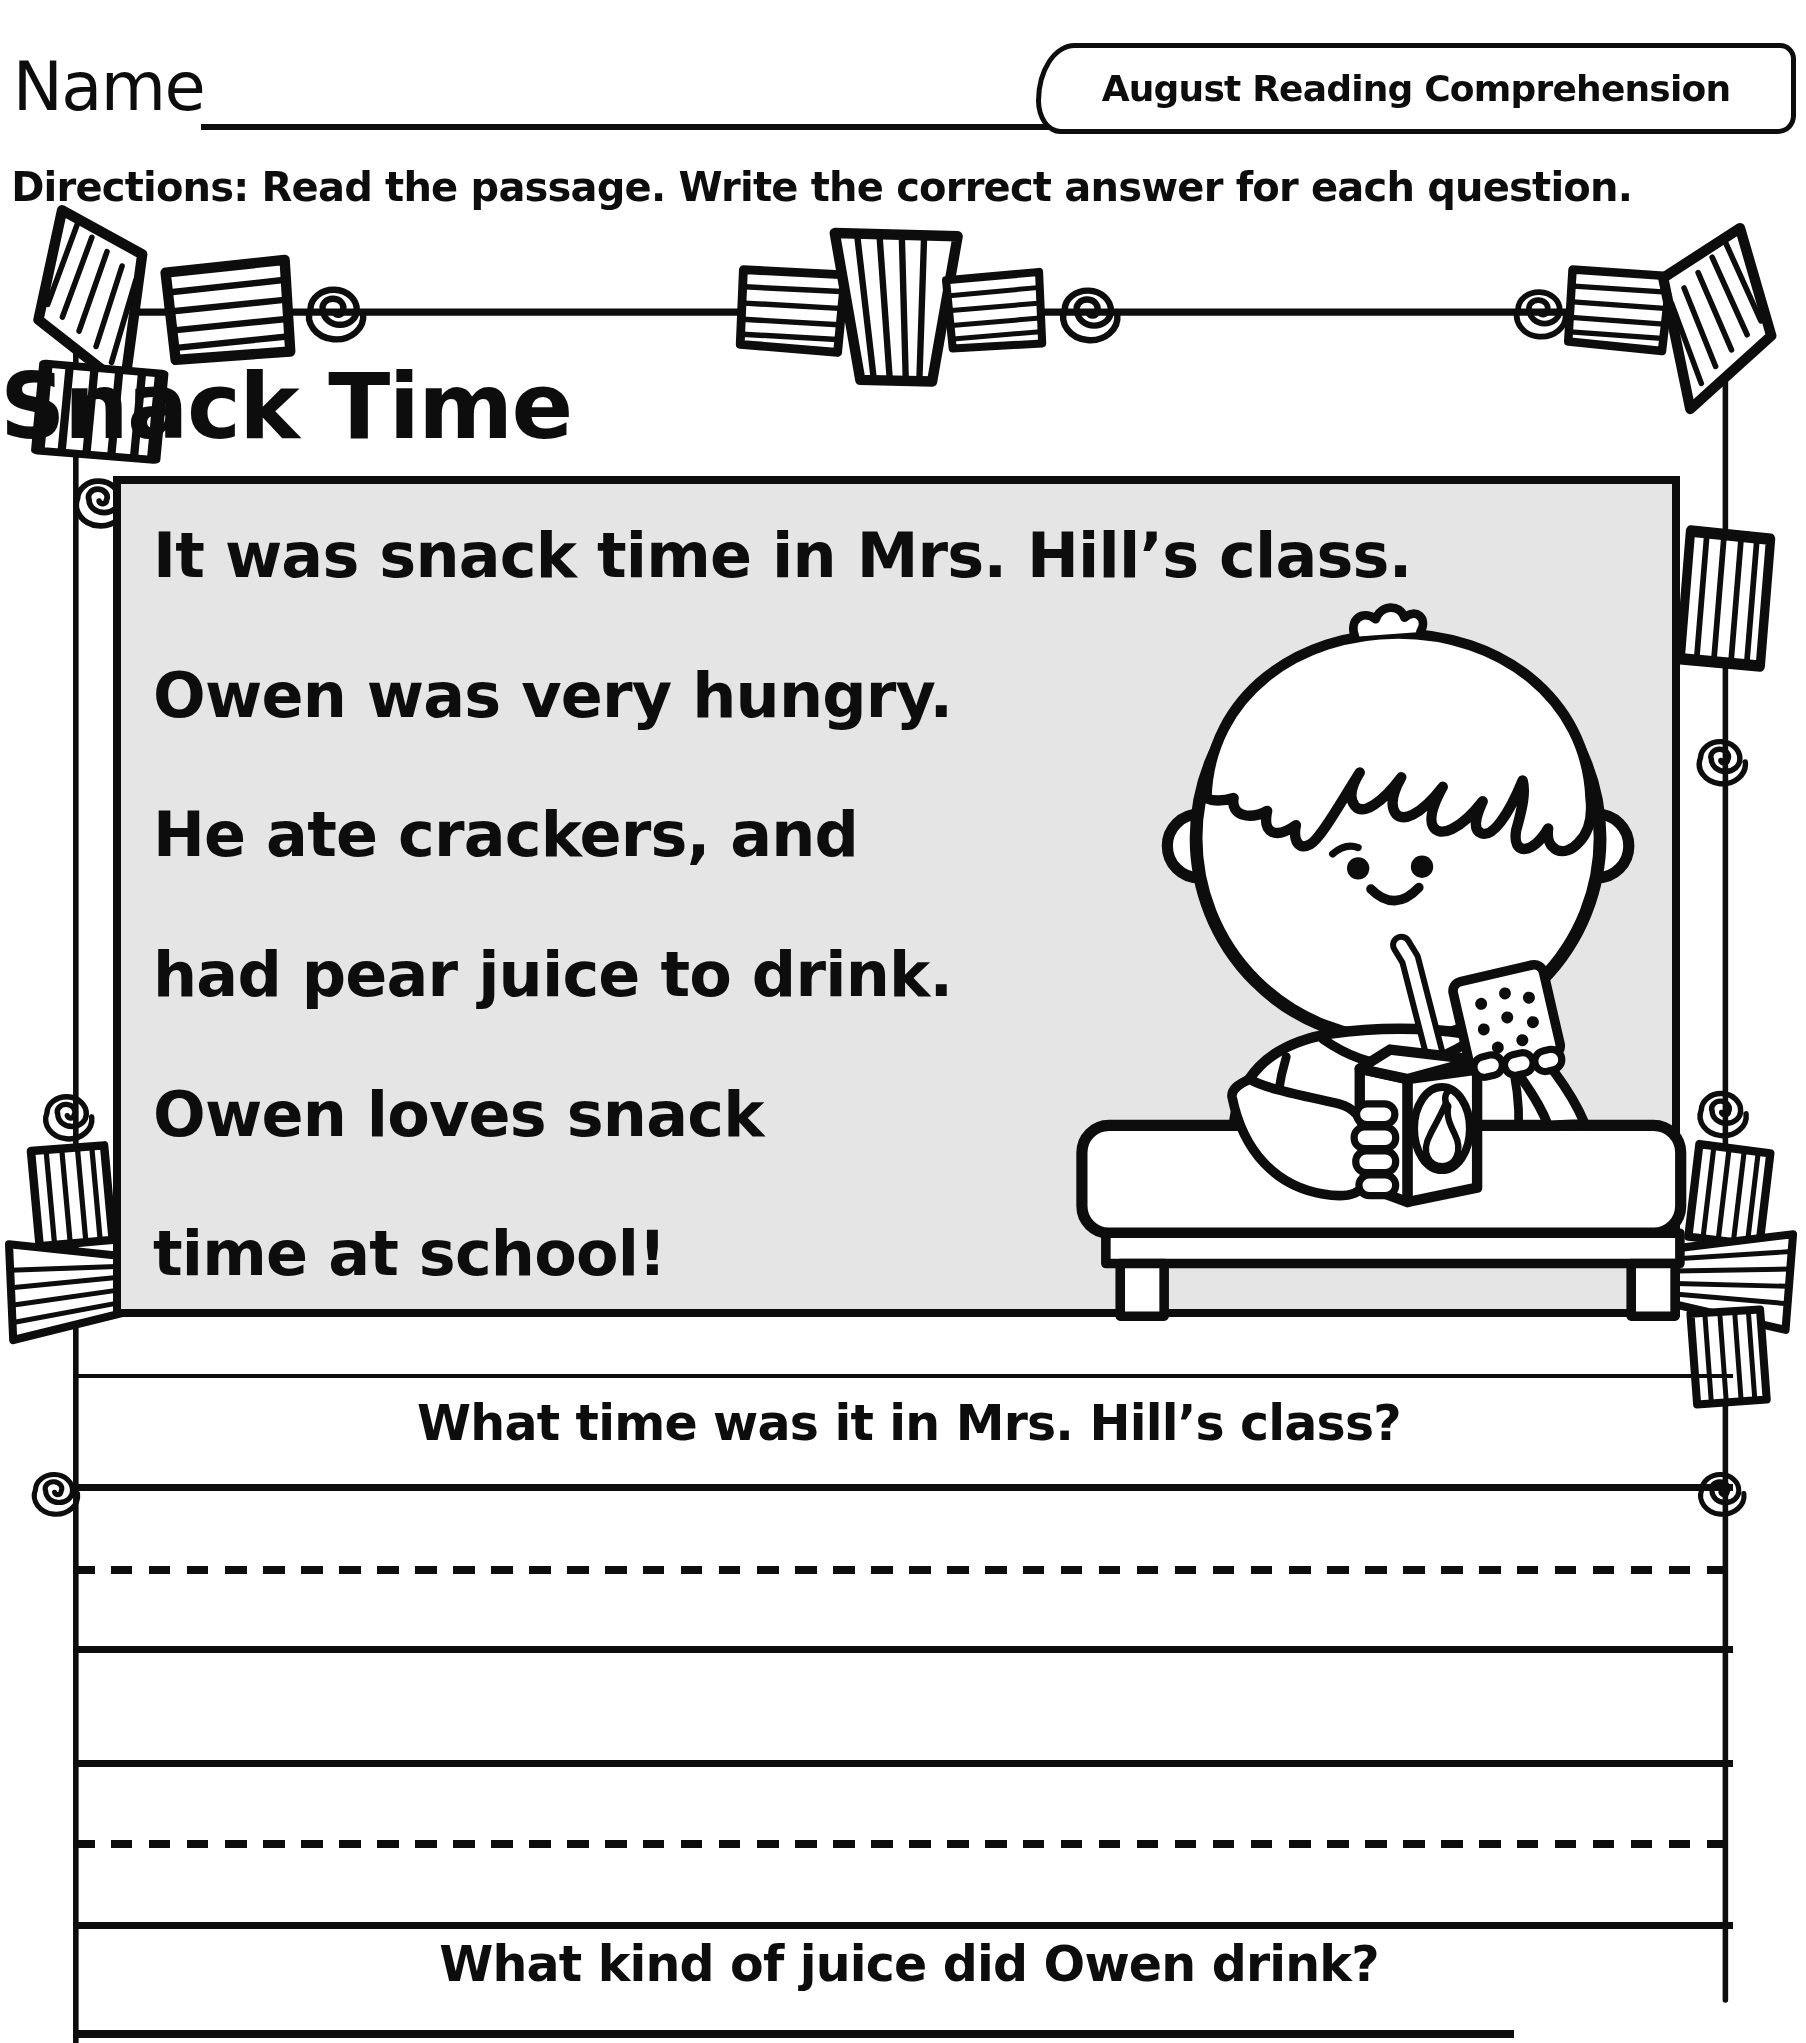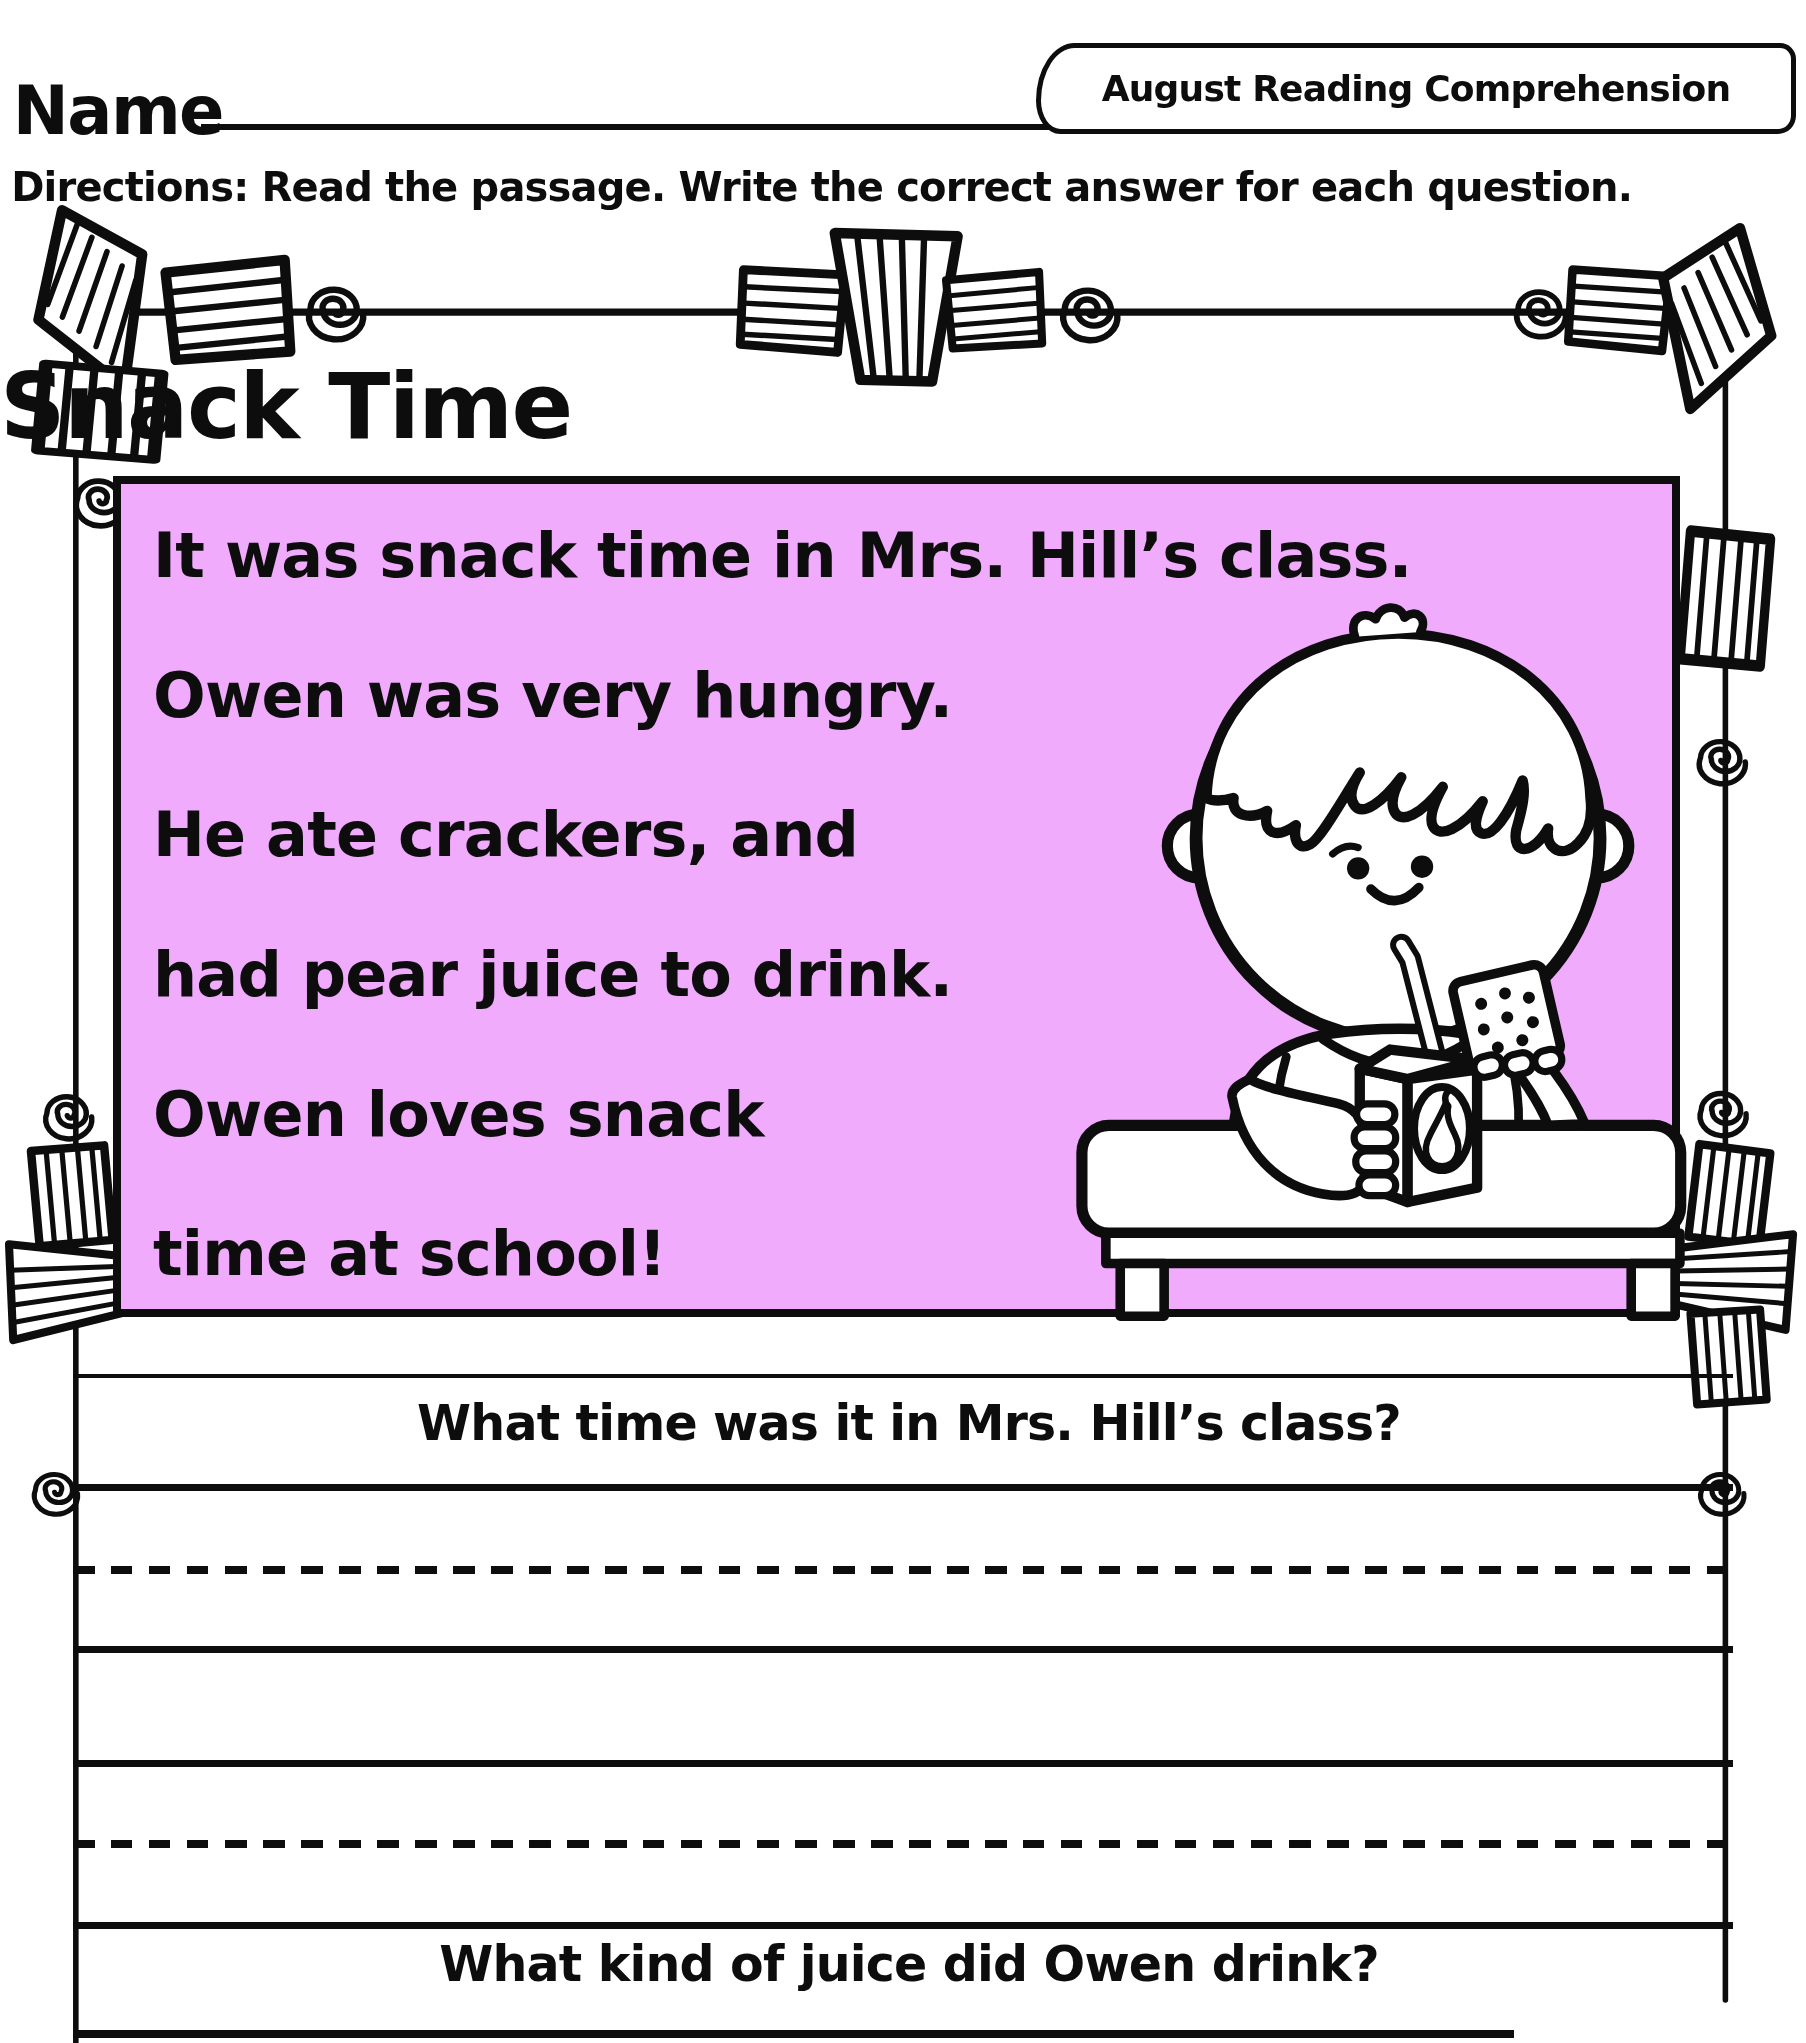--- a/index.html
+++ b/index.html
@@ -4,36 +4,36 @@
 <style>
   html,body{margin:0;padding:0;background:#888;}
   .page{
     position:relative;width:1806px;height:2043px;background:#ffffff;
     overflow:hidden;font-family:"DejaVu Sans","Liberation Sans",sans-serif;color:#0d0d0d;
   }
   .abs{position:absolute;}
   svg{display:block;}
   .frame-svg{position:absolute;left:0;top:0;z-index:1;}
   
-  .name-label{left:12.8px;top:48px;font-size:67px;font-weight:bold;letter-spacing:-1.6px;z-index:2;margin-top:24px;}
+  .name-label{left:12.8px;top:48px;font-size:67px;font-weight:normal;letter-spacing:-1.6px;z-index:2;}
   .name-line{left:201px;top:124px;width:1566px;height:5.6px;background:#0d0d0d;z-index:2;}
   .badge{
     left:1036px;top:43px;width:760px;height:91px;z-index:3;background:#fff;
     border:5.6px solid #0d0d0d;box-sizing:border-box;
     border-radius:51px 21px 24px 32px / 76px 21px 24px 44px;
     display:flex;align-items:center;justify-content:center;
     font-size:36px;font-weight:bold;letter-spacing:-0.8px;white-space:nowrap;
   }
   .directions{left:11.2px;top:164px;width:1788px;font-size:40px;font-weight:bold;letter-spacing:-0.8px;white-space:nowrap;z-index:2;}
   .directions .dir-text{font-weight:bold;text-align:center;}
   .title{left:0;right:0;top:354px;text-align:left;font-size:91px;font-weight:bold;letter-spacing:-1.6px;z-index:2;margin:0;}
   
   .passage-box{
     left:113px;top:476px;width:1567px;height:841px;box-sizing:border-box;
-    border:8.8px solid #0d0d0d;background:#f0abfc;z-index:2;
+    border:8.8px solid #0d0d0d;background:#e5e5e5;z-index:2;
   }
   .passage-line{position:absolute;left:32px;font-size:62px;font-weight:bold;letter-spacing:-0.8px;white-space:nowrap;}
   .boy-svg{position:absolute;left:1085px;top:624px;z-index:3;overflow:visible;}
   
   .q-text{left:12px;right:0;text-align:center;font-size:49px;font-weight:bold;letter-spacing:-0.8px;z-index:2;}
   .rule{left:73px;width:1660px;z-index:2;}
   .rule-thin{height:4px;background:#0d0d0d;}
   .rule-solid{height:7.2px;background:#0d0d0d;}
   .rule-dashed{height:8px;background:repeating-linear-gradient(90deg,#0d0d0d 0 21.5px,transparent 21.5px 38px);}
   .rule-partial{left:73px;width:1441px;height:8px;background:#0d0d0d;z-index:2;}

